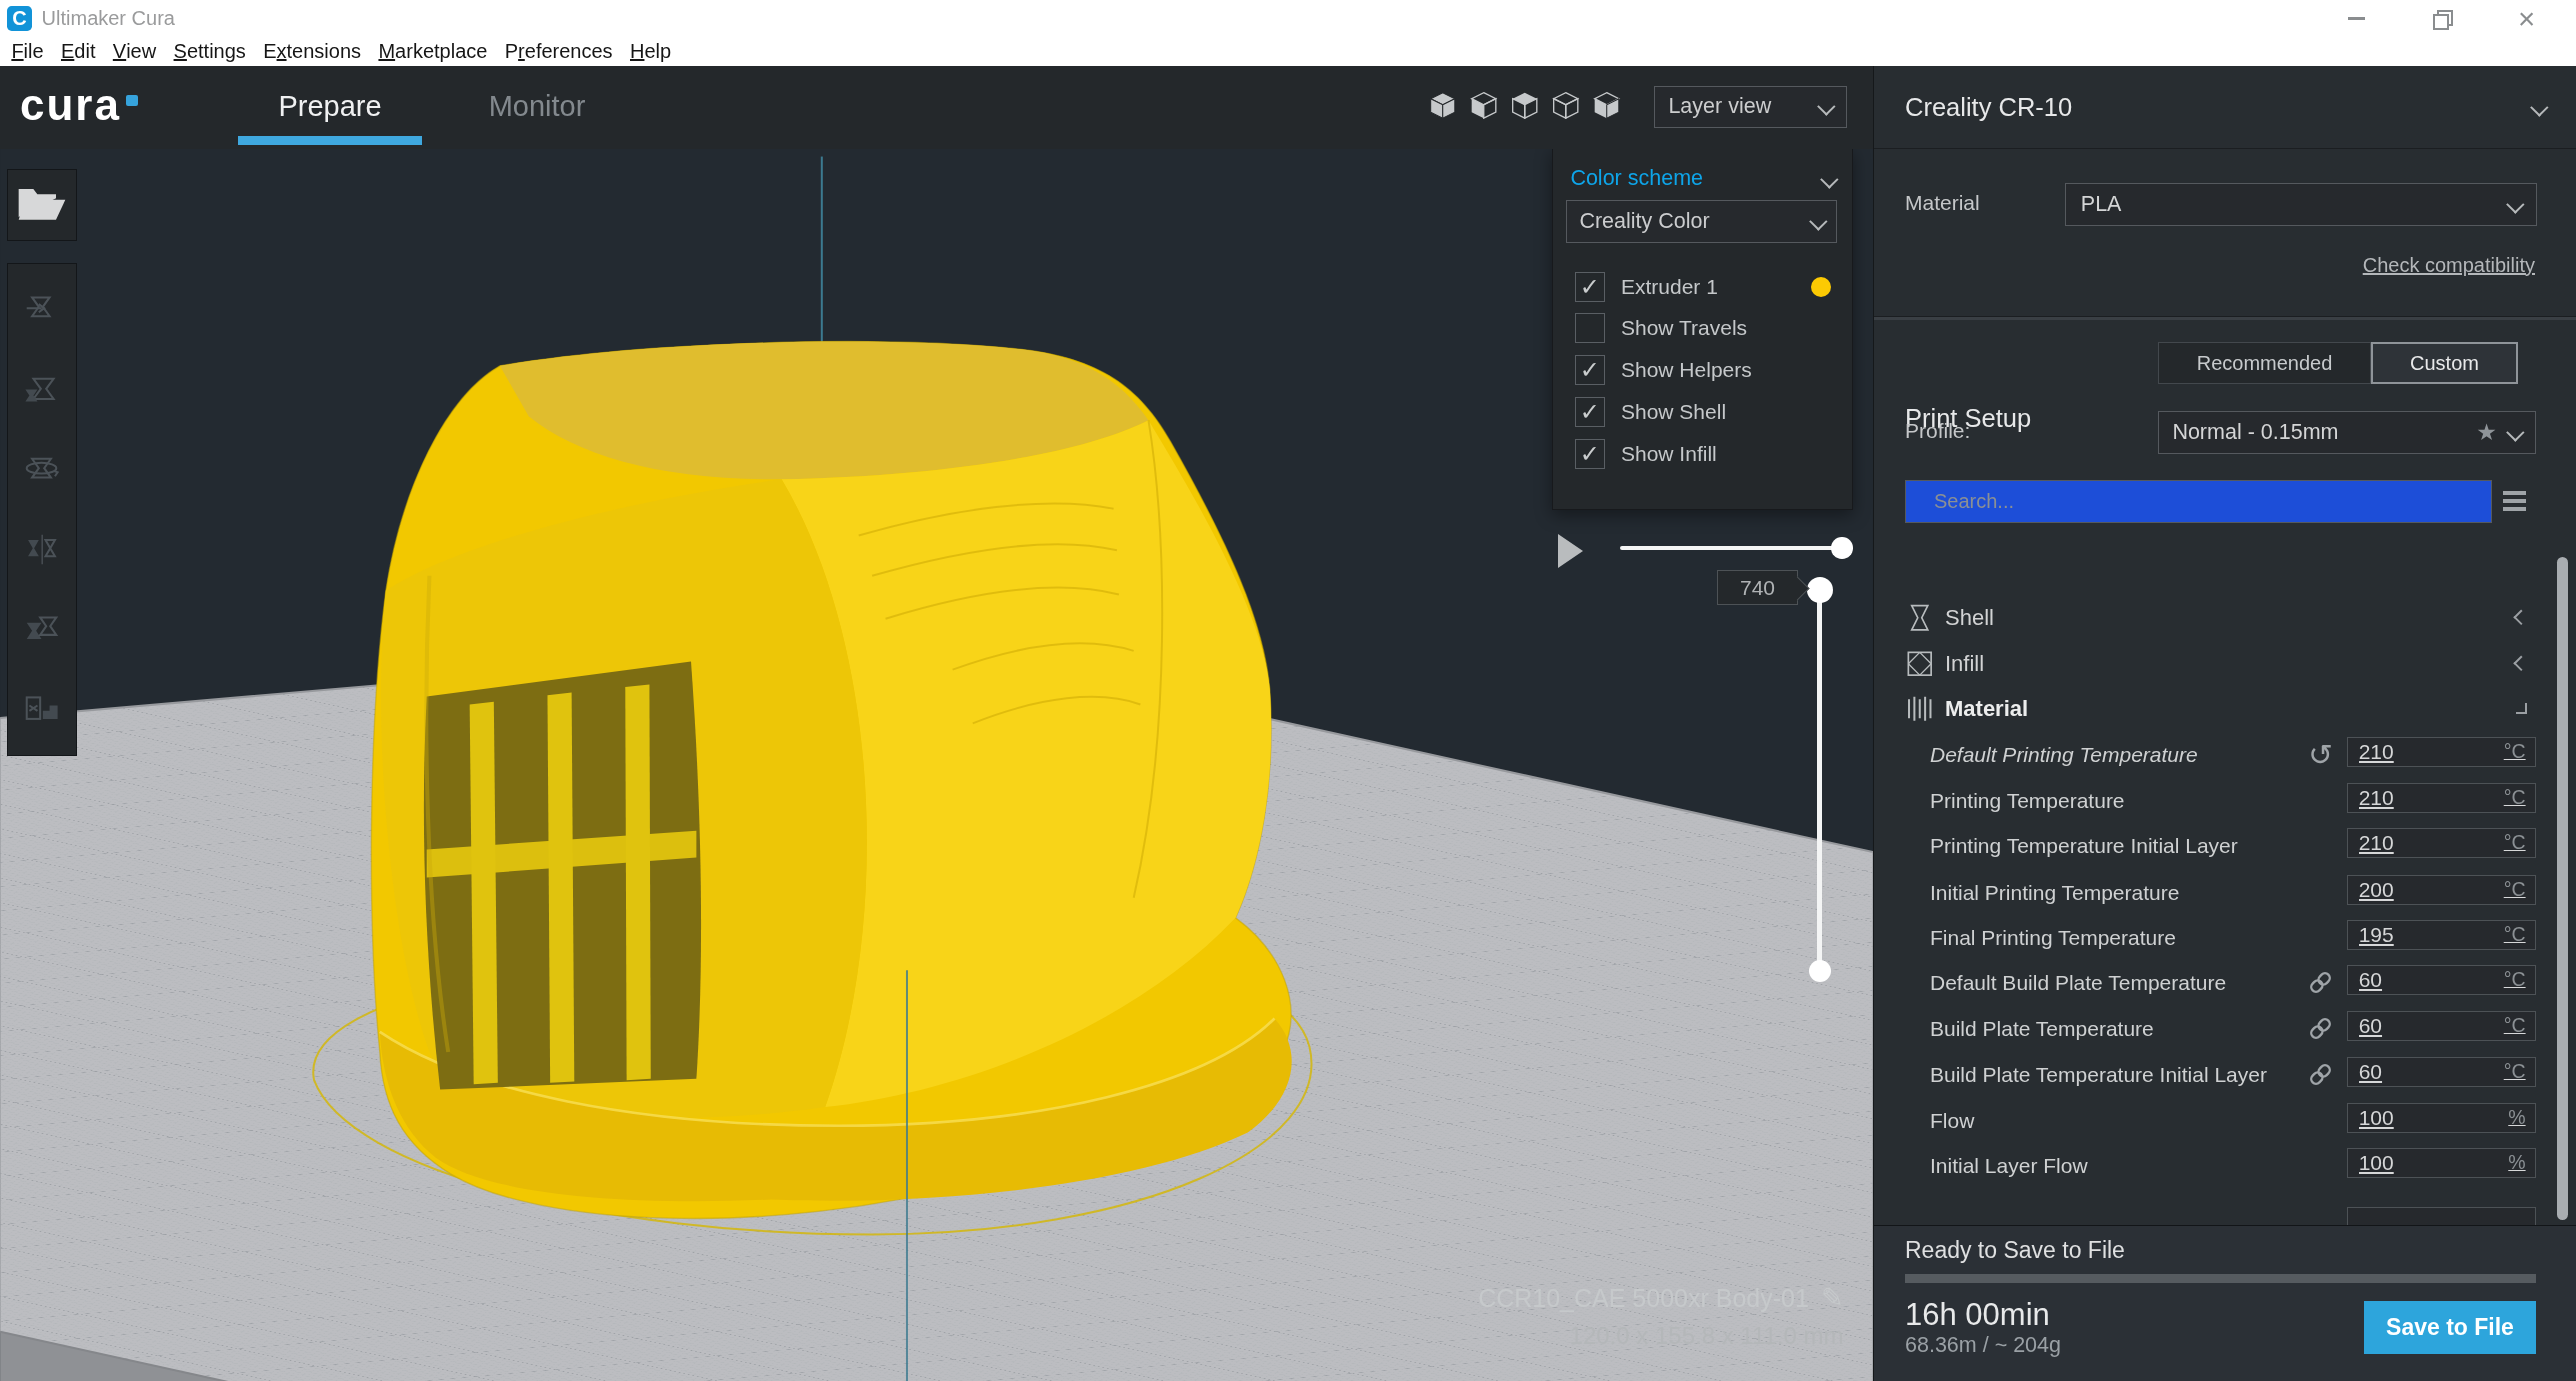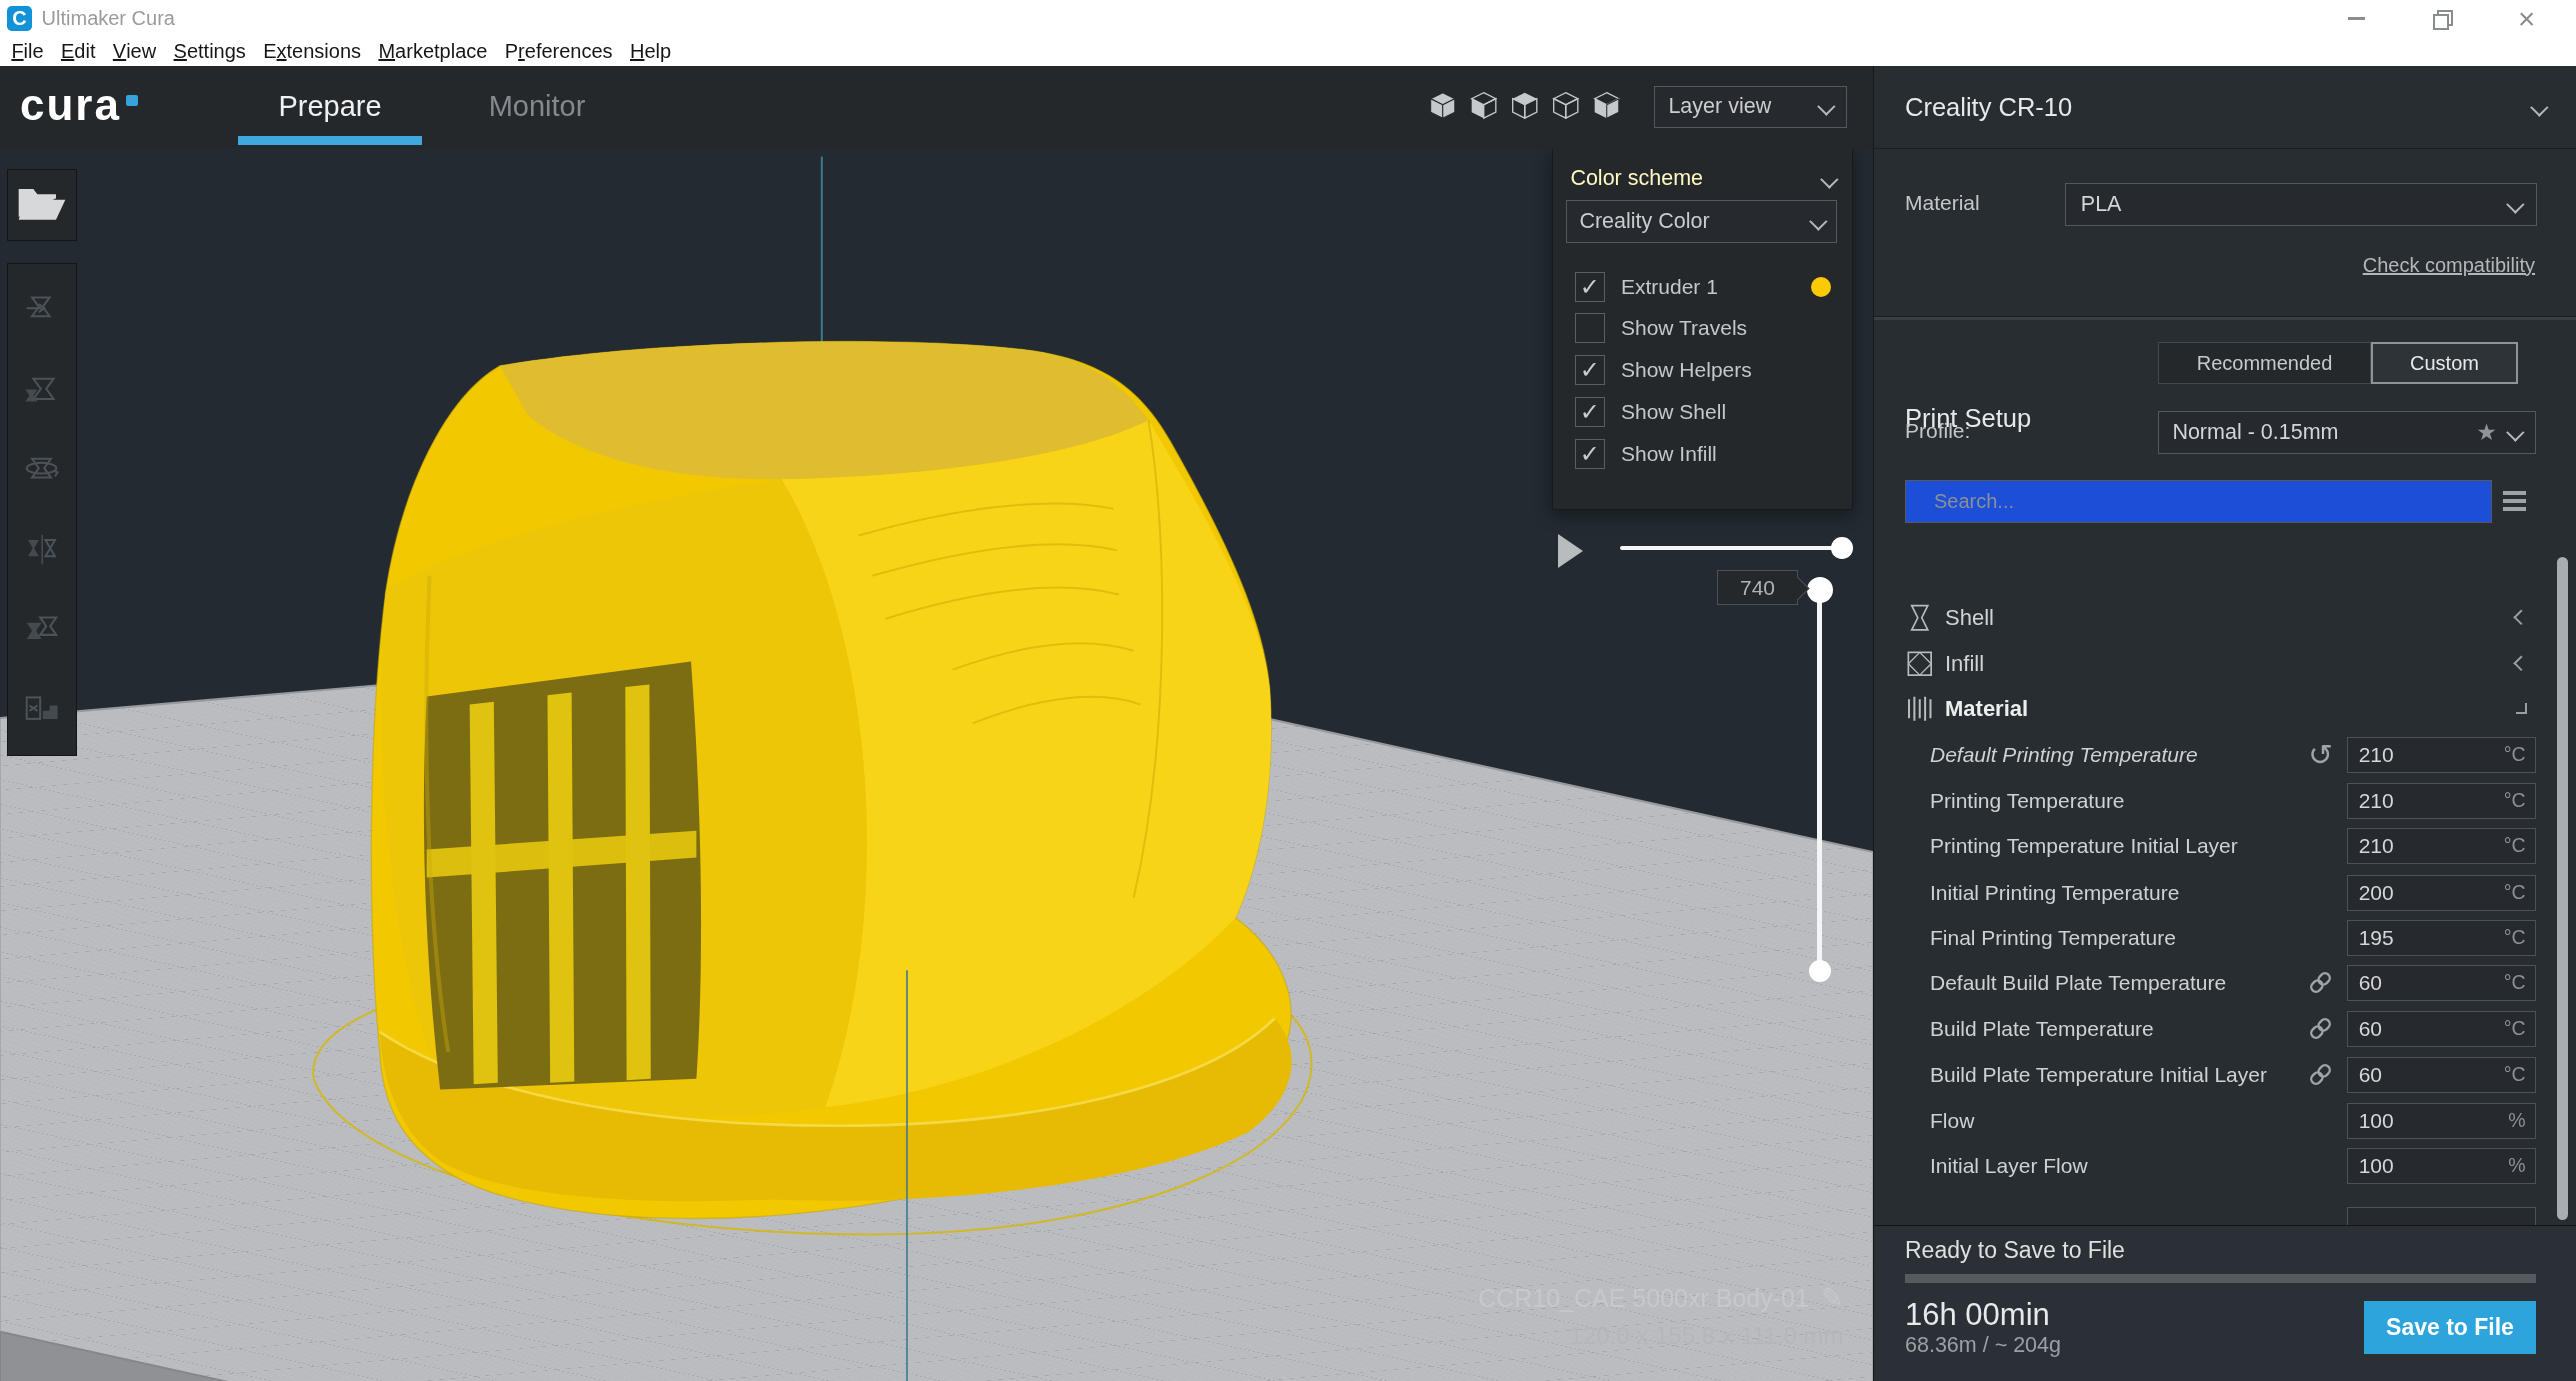--- a/index.html
+++ b/index.html
@@ -45,21 +45,21 @@
   .chev-left{transform:rotate(135deg);}
   
   .open-btn{position:absolute;left:6.7px;top:103px;width:70px;height:72px;background:#24282b;
             border:0.7px solid #131619;box-sizing:border-box;display:flex;align-items:center;justify-content:center;}
   .toolbar{position:absolute;left:6.7px;top:197px;width:70px;height:493px;background:#24282b;
            border:0.7px solid #131619;box-sizing:border-box;display:flex;flex-direction:column;align-items:center;justify-content:space-around;padding:5.4px 0;}
   .tool{width:43px;height:43px;opacity:.95;}
   
   .cs-panel{position:absolute;left:1552px;top:82px;width:301px;height:362px;background:#24282b;
             border:0.7px solid #17191c;box-sizing:border-box;box-shadow:0 5.4px 16px rgba(0,0,0,.4);}
-  .cs-title{position:absolute;left:17.4px;top:17.4px;width:265px;display:flex;align-items:center;font-size:21.5px;color:#fef9c3;text-align:center;}
+  .cs-title{position:absolute;left:17.4px;top:17.4px;width:265px;display:flex;align-items:center;font-size:21.5px;color:#0ea5e9;text-align:center;}
   .cs-dd{position:absolute;left:13.4px;top:51px;width:271px;height:43px;padding:0 12px;font-size:21.5px;color:#cbccce;}
   .cs-row{position:absolute;left:0;width:301px;height:42px;}
   .cs-box{position:absolute;left:22px;top:6px;width:29.5px;height:29.5px;border:1.3px solid #5a5f64;box-sizing:border-box;
           display:flex;align-items:center;justify-content:center;font-size:24px;color:#c9cccd;}
   .cs-label{position:absolute;left:68px;top:0;height:42px;display:flex;align-items:center;font-size:21px;color:#c5c8ca;}
   .cs-dot{position:absolute;left:258px;top:10.7px;width:20px;height:20px;border-radius:50%;background:#fcca03;}
   
   .play-btn{position:absolute;left:1558px;top:468px;width:0;height:0;border-left:25.5px solid #b9bcbe;
             border-top:17px solid transparent;border-bottom:17px solid transparent;}
   .h-track{position:absolute;left:1620px;top:480px;width:221px;height:4px;background:#f4f5f5;border-radius:2px;}
@@ -105,22 +105,22 @@
   .cat-row,.srow{position:absolute;left:0;width:703px;height:46px;}
   .cat-icon{position:absolute;left:31px;top:8px;width:29.5px;height:29.5px;}
   .cat-label{position:absolute;left:71px;top:0;height:46px;display:flex;align-items:center;font-size:22px;color:#d2d3d4;}
   .cat-label.bold{font-weight:bold;color:#eceded;}
   .cat-chev{position:absolute;right:50px;top:17.4px;}
   .chev-sm{width:8.7px;height:8.7px;border-right:2.7px solid #9b9fa3;border-bottom:2.7px solid #9b9fa3;display:inline-block;}
   .srow .slabel{position:absolute;left:56px;top:0;height:46px;display:flex;align-items:center;font-size:21px;color:#cfd1d2;}
   .slabel.italic{font-style:italic;}
   .sicon{position:absolute;left:429px;top:5.4px;width:35px;height:35px;display:flex;align-items:center;justify-content:center;}
   .revert-glyph{font-size:29.5px;color:#9fa4a8;line-height:35px;}
-  .sbox{position:absolute;left:473px;top:4.7px;width:189px;height:36px;background:#26292d;border:0.7px solid #4d5256;
-        box-sizing:border-box;display:flex;align-items:center;}
+  .sbox{position:absolute;left:473px;top:4.7px;width:189px;height:30px;background:#26292d;border:0.7px solid #4d5256;
+        box-sizing:border-box;display:flex;align-items:center;text-decoration:underline;}
   .sbox input{width:114px;background:transparent;border:none;outline:none;color:#d6d7d8;font-size:21px;
         padding-left:10.7px;font-family:"Liberation Sans",sans-serif;}
   .sunit{margin-left:auto;padding-right:9.4px;font-size:19.5px;color:#8b9094;}
   .partial-box{position:absolute;left:473px;top:678px;width:189px;height:36px;background:#26292d;border:0.7px solid #4d5256;box-sizing:border-box;}
   .scrollbar{position:absolute;left:683px;top:491px;width:11.4px;height:663px;background:#a9adb1;border-radius:6px;}
   .footer{position:absolute;left:0;top:1159px;width:703px;height:158px;background:#2b3036;border-top:1.3px solid #121518;box-sizing:border-box;}
   .f-status{position:absolute;left:31px;top:10.7px;font-size:23px;color:#dfe0e1;}
   .f-bar{position:absolute;left:31px;top:48px;width:631px;height:8.7px;background:#565b60;}
   .f-time{position:absolute;left:31px;top:71px;font-size:31px;color:#e8e9ea;}
   .f-usage{position:absolute;left:31px;top:107px;font-size:21.5px;color:#9aa0a5;}

